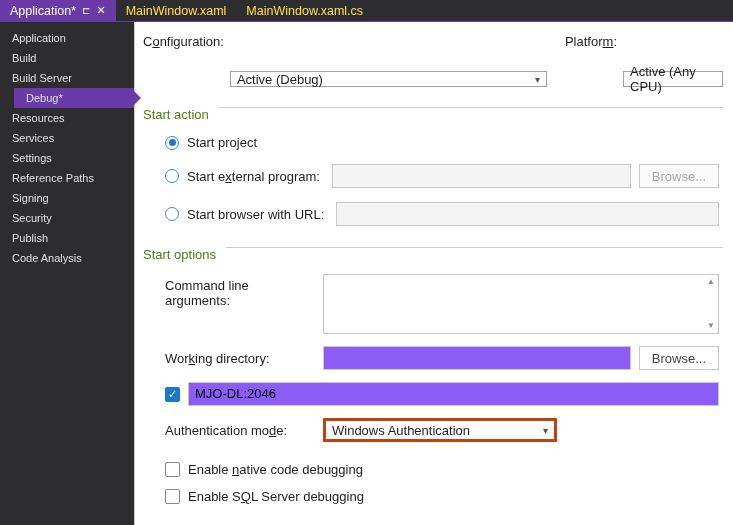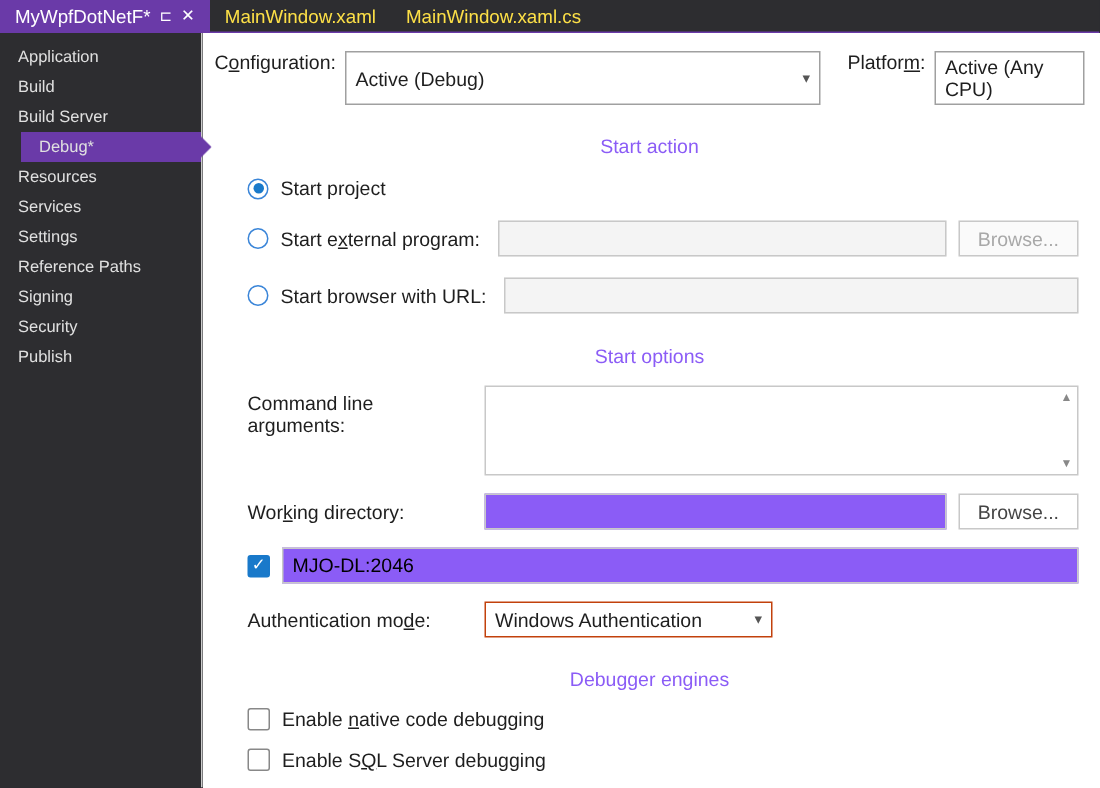--- a/index.html
+++ b/index.html
@@ -16,56 +16,56 @@
 .sidebar { width: 134px; background: #2d2d30; padding-top: 6px; }
 .side-item { padding: 4px 10px 4px 12px; font-size: 11px; color: #e0e0e0; cursor: pointer; }
 .side-item.selected { background: #6a3aa8; position: relative; margin-left: 14px; }
 .side-item.selected::after { content:""; position:absolute; right:-7px; top:50%; transform:translateY(-50%); border-left:7px solid #6a3aa8; border-top:7px solid transparent; border-bottom:7px solid transparent; }
 
 .content { flex: 1; background: #fff; color: #1e1e1e; padding: 12px 0 0 0; overflow-y: auto; border-left:1px solid #ccc;}
 
 .toprow { display:flex; align-items:flex-start; padding: 0 10px 12px 8px; gap:6px; }
 .toprow label { font-size:13px; }
 .toprow label u { text-decoration: underline; }
-.combo { border:1px solid #a0a0a0; background:#fff; height:36px; display:flex; align-items:center; padding:0 6px; font-size:13px; color:#1e1e1e; position:relative;}
+.combo { border:1px solid #a0a0a0; background:#fff; height:16px; display:flex; align-items:center; padding:0 6px; font-size:13px; color:#1e1e1e; position:relative;margin-top:37px;}
 .combo .chev { margin-left:auto; color:#555; font-size:10px;}
 .combo.config { flex:1; }
 .combo.platform { width:100px; }
 
-.section-head { display:flex; align-items:center; padding: 8px 10px 4px 8px; font-size:13px; color:#8b5cf6;flex-direction:column;}
+.section-head { display:flex; align-items:flex-start; padding: 8px 10px 4px 8px; font-size:13px; color:#4d7c0f;}
 .section-head .line { flex:1; height:1px; background:#cdcdcd; margin-left:10px;}
 
 .fields { padding: 2px 14px 6px 30px; }
 .radio-row { display:flex; align-items:center; gap:8px; padding:7px 0; font-size:13px;}
 .radio { width:14px; height:14px; border:1px solid #3a85d8; border-radius:50%; display:flex; align-items:center; justify-content:center;}
 .radio.selected::after { content:""; width:7px; height:7px; border-radius:50%; background:#1979ca;}
 .ext-input { flex:1; height:24px; border:1px solid #c8c8c8; background:#f4f4f4; margin-left:4px;}
 .btn { border:1px solid #c8c8c8; background:#fff; height:24px; padding:0 12px; font-size:13px; color:#444; cursor:pointer; min-width:72px;}
 .btn.disabled { color:#a8a8a8; background:#fafafa; }
 
 .lab-row { display:flex; align-items:flex-start; gap:8px; padding:6px 0; font-size:13px;}
 .lab-row .label { width:150px; padding-top:4px;}
 .textarea-box { flex:1; height:60px; border:1px solid #c8c8c8; background:#fff; position:relative;}
 .textarea-box .sb-up { position:absolute; right:0; top:0; width:14px; height:14px; font-size:8px; color:#888; text-align:center; line-height:14px;}
 .textarea-box .sb-dn { position:absolute; right:0; bottom:0; width:14px; height:14px; font-size:8px; color:#888; text-align:center; line-height:14px;}
 .text-input { flex:1; height:24px; border:1px solid #c8c8c8; background:#8b5cf6; padding:3px 6px; font-size:13px; color:#000;}
 .chk-row { display:flex; align-items:center; gap:8px; padding:6px 0; font-size:13px;}
 .chk { width:15px; height:15px; border:1px solid #888; border-radius:2px; background:#fff; display:flex; align-items:center; justify-content:center;}
 .chk.checked { background:#1979ca; border-color:#1979ca;}
 .chk.checked::after { content:"✓"; color:#fff; font-size:11px; line-height:1;}
-.select { height:24px; border:1px solid #c2410c; background:#fff; padding:0 6px; display:flex; align-items:center; font-size:13px; width:192px; position:relative;}
+.select { height:24px; border:3px solid #c2410c; background:#fff; padding:0 6px; display:flex; align-items:center; font-size:13px; width:234px; position:relative;}
 .select .chev { position:absolute; right:6px; color:#555; font-size:10px;}
 u { text-decoration: underline; }
 </style>
 </head>
 <body>
 
 <div class="tabbar">
   <div class="tab active">
-    <span>MyWpfDotNetF*</span>
+    <span>Application*</span>
     <span class="pin">⊏</span>
     <span class="close">✕</span>
   </div>
   <div class="tab">
     <span>MainWindow.xaml</span>
   </div>
   <div class="tab">
     <span>MainWindow.xaml.cs</span>
   </div>
 </div>
@@ -76,20 +76,21 @@
       <div class="side-item">Build</div>
       <div class="side-item">Build Server</div>
       <div class="side-item selected">Debug*</div>
       <div class="side-item">Resources</div>
       <div class="side-item">Services</div>
       <div class="side-item">Settings</div>
       <div class="side-item">Reference Paths</div>
       <div class="side-item">Signing</div>
       <div class="side-item">Security</div>
       <div class="side-item">Publish</div>
+      <div class="side-item">Code Analysis</div>
     </div>
 
   <div class="content">
 
     <div class="toprow">
       <label><span>C</span><u>o</u><span>nfiguration:</span></label>
       <div class="combo config">
         <span>Active (Debug)</span>
         <span class="chev">▾</span>
       </div>
@@ -144,24 +145,20 @@
       </div>
       <div class="lab-row" style="align-items:center;">
         <div class="label" style="padding-top:0;width:150px;"><span>Authentication mo</span><u>d</u><span>e:</span></div>
         <div class="select">
           <span>Windows Authentication</span>
           <span class="chev">▾</span>
         </div>
       </div>
     </div>
 
-    <div class="section-head">
-      <span>Debugger engines</span>
-        <div class="line"></div>
-    </div>
     <div class="fields">
       <div class="chk-row">
         <div class="chk"></div>
         <span><span>Enable </span><u>n</u><span>ative code debugging</span></span>
       </div>
       <div class="chk-row">
         <div class="chk"></div>
         <span><span>Enable S</span><u>Q</u><span>L Server debugging</span></span>
       </div>
     </div>

